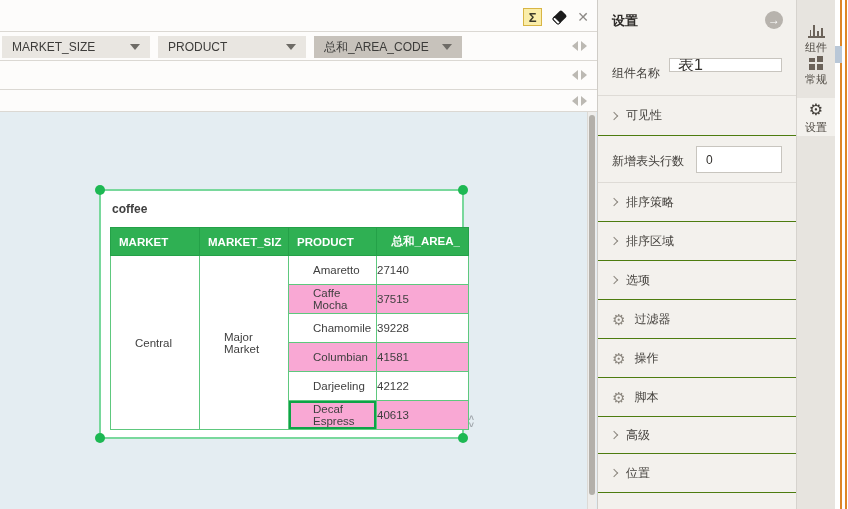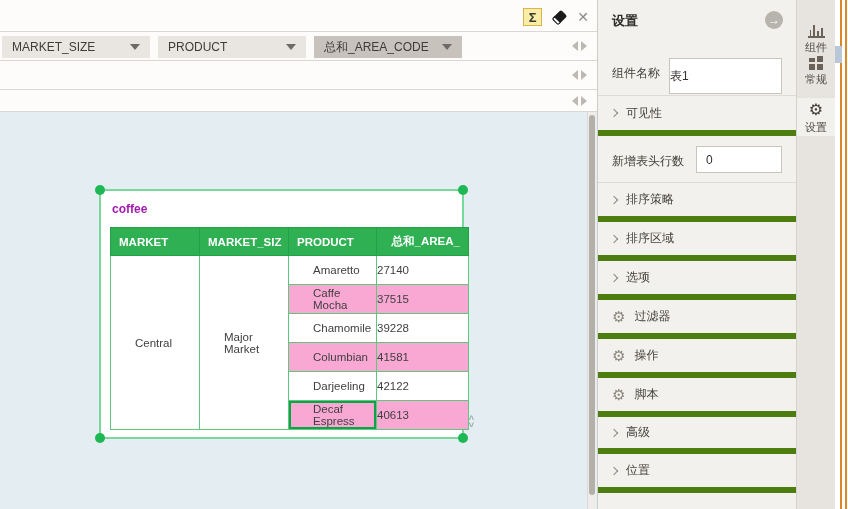--- a/index.html
+++ b/index.html
@@ -29,41 +29,41 @@
 
   
   .canvas { position:absolute; left:0; top:112px; width:597px; height:397px; background:#e4edf2; }
   .vscroll { position:absolute; right:1px; top:0; width:9px; height:397px; background:#eeedeb; border-left:1px solid #dcdad6; }
   .vscroll .thumb { position:absolute; left:1px; top:3px; width:6px; height:380px; background:#b3b0aa; border-radius:3px; }
 
   .widget { position:absolute; left:99px; top:77px; width:365px; height:250px; background:#fff; border:2px solid #79d89c; }
   .handle { position:absolute; width:10px; height:10px; border-radius:50%; background:#1db853; }
   .h-tl { left:-6px; top:-6px; } .h-tr { right:-6px; top:-6px; }
   .h-bl { left:-6px; bottom:-6px; } .h-br { right:-6px; bottom:-6px; }
-  .widget-title { height:36px; display:flex; align-items:center; padding-left:11px; font-size:12px; font-weight:bold; color:#a21caf; }
+  .widget-title { height:36px; display:flex; align-items:center; padding-left:11px; font-size:12px; font-weight:bold; color:#404040; }
   table.coffee { border-collapse:collapse; table-layout:fixed; margin-left:9px; width:358px; font-size:11.5px; color:#3f3f3f; }
   table.coffee col.c1 { width:89px; } table.coffee col.c2 { width:89px; }
   table.coffee col.c3 { width:88px; } table.coffee col.c4 { width:92px; }
   table.coffee th { background:#2fb053; color:#fff; font-weight:bold; text-align:left; height:28px; padding:0 0 0 8px; border:1px solid #24a148; font-size:11.5px; }
   table.coffee th.num { text-align:right; padding:0 8px 0 0; }
   table.coffee td { border:1px solid #5ec87e; height:29px; padding:0 0 0 24px; background:#fff; }
   table.coffee td.num { text-align:left; padding:0 8px 0 0; }
   table.coffee tr.alt td.stripe { background:#f9a8d4; }
   table.coffee td.selcell { box-shadow: inset 0 0 0 2px #0da347; }
   .updown-hint { position:absolute; right:-12px; bottom:8px; display:flex; flex-direction:column; color:#9fa5ab; font-size:9px; line-height:7px; font-weight:bold; }
 
   
   .panel { position:absolute; left:597px; top:0; width:199px; height:509px; background:#f3f1ed; border-left:1px solid #cfccc7; }
   .panel-head { position:relative; height:96px; border-bottom:1px solid #dedbd6; }
   .panel-title { position:absolute; left:14px; top:12px; font-size:13px; font-weight:bold; color:#2f2d2a; }
   .arrow-circle { position:absolute; right:13px; top:11px; width:18px; height:18px; border-radius:50%; background:#b7b3ad; color:#fff; font-size:12px; display:flex; align-items:center; justify-content:center; cursor:pointer; }
   .name-row { position:absolute; left:0; top:58px; width:100%; }
   .name-label { position:absolute; left:14px; top:7px; font-size:12px; color:#45423e; }
-  .name-input { position:absolute; left:71px; top:0; width:113px; height:36px; border:1px solid #c8c5bf; background:#fff; font-size:12px; color:#33312e; padding:0 0; font-family:"Liberation Sans",sans-serif; }
-  .sec { position:relative; height:39px; border-bottom:6px solid #4d7c0f; display:flex; align-items:center; cursor:pointer; }
+  .name-input { position:absolute; left:71px; top:0; width:113px; height:14px; border:1px solid #c8c5bf; background:#fff; font-size:16px; color:#33312e; padding:0 8px; font-family:"Liberation Sans",sans-serif; }
+  .sec { position:relative; height:39px; border-bottom:1px solid #4d7c0f; display:flex; align-items:center; cursor:pointer; }
   .sec.h40 { height:40px; }
   .sec.h37 { height:37px; }
   .chev { width:6px; height:6px; border-top:1.5px solid #8c877f; border-right:1.5px solid #8c877f; transform:rotate(45deg); margin:0 9px 0 13px; flex:none; }
   .gearglyph { color:#8c877f; font-size:15px; margin:0 9px 0 14px; flex:none; line-height:15px; }
   .sec-label { font-size:12px; color:#45423e; }
   .field-row { position:relative; height:47px; border-bottom:1px solid #dedbd6; }
   .field-label { position:absolute; left:14px; top:17px; font-size:12px; color:#45423e; }
   .field-input { position:absolute; left:98px; top:10px; width:86px; height:27px; border:1px solid #c8c5bf; background:#fff; font-size:12px; color:#33312e; padding:0 9px; font-family:"Liberation Sans",sans-serif; }
 
   

